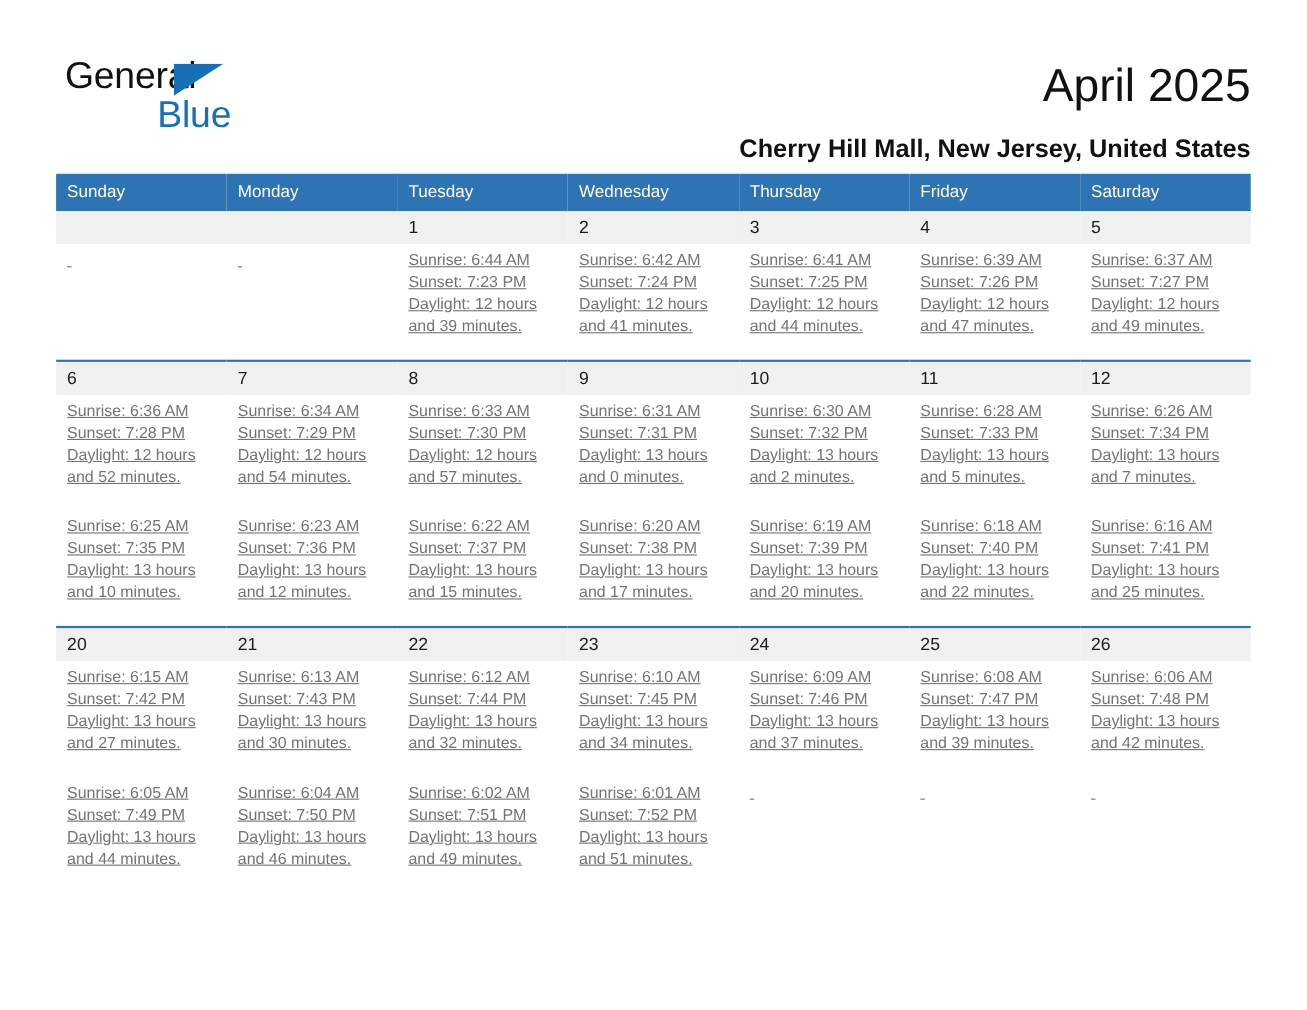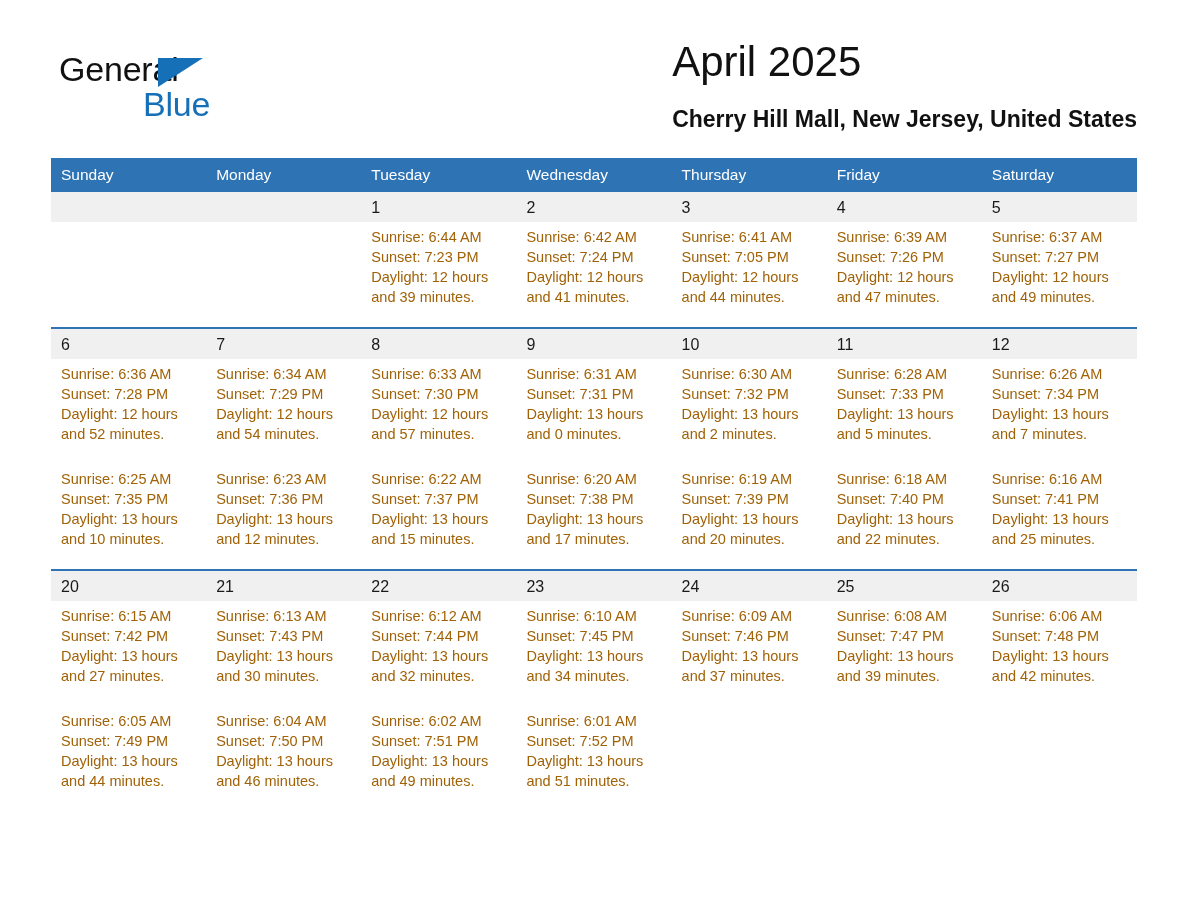--- a/index.html
+++ b/index.html
@@ -58,21 +58,22 @@
     margin-left: 84px;
     font-size: 34px;
     line-height: 36px;
     letter-spacing: -0.2px;
     color: #1570b8;
     white-space: nowrap;
   }
   .title-block {
     position: absolute;
     right: 0;
-    top: 0;
+    top: 16px;
+    text-align: right;
   }
   .cal-title {
     font-size: 42px;
     line-height: 52px;
     font-weight: normal;
     color: #111111;
     white-space: nowrap;
   }
   .cal-subtitle {
     margin-top: 17px;
@@ -120,21 +121,22 @@
   }
   .daynum-row td.empty {
     background: #f0f0f0;
   }
   .detail-row td {
     background: #ffffff;
     font-size: 14.5px;
     line-height: 20px;
     padding: 5px 6px 20px 10px;
     vertical-align: top;
-    color: #a16207;
+    color: #737373;
+    text-decoration: underline;
   }
   .detail-row td.empty { padding-bottom: 20px; }
   .cell-line { white-space: nowrap; }
 </style>
 </head>
 <body>
 
 <div class="page">
 
   <div class="header">
@@ -199,21 +201,21 @@
             <div class="cell-line">and 39 minutes.</div>
           </td>
           <td>
             <div class="cell-line">Sunrise: 6:42 AM</div>
             <div class="cell-line">Sunset: 7:24 PM</div>
             <div class="cell-line">Daylight: 12 hours</div>
             <div class="cell-line">and 41 minutes.</div>
           </td>
           <td>
             <div class="cell-line">Sunrise: 6:41 AM</div>
-            <div class="cell-line">Sunset: 7:05 PM</div>
+            <div class="cell-line">Sunset: 7:25 PM</div>
             <div class="cell-line">Daylight: 12 hours</div>
             <div class="cell-line">and 44 minutes.</div>
           </td>
           <td>
             <div class="cell-line">Sunrise: 6:39 AM</div>
             <div class="cell-line">Sunset: 7:26 PM</div>
             <div class="cell-line">Daylight: 12 hours</div>
             <div class="cell-line">and 47 minutes.</div>
           </td>
           <td>

